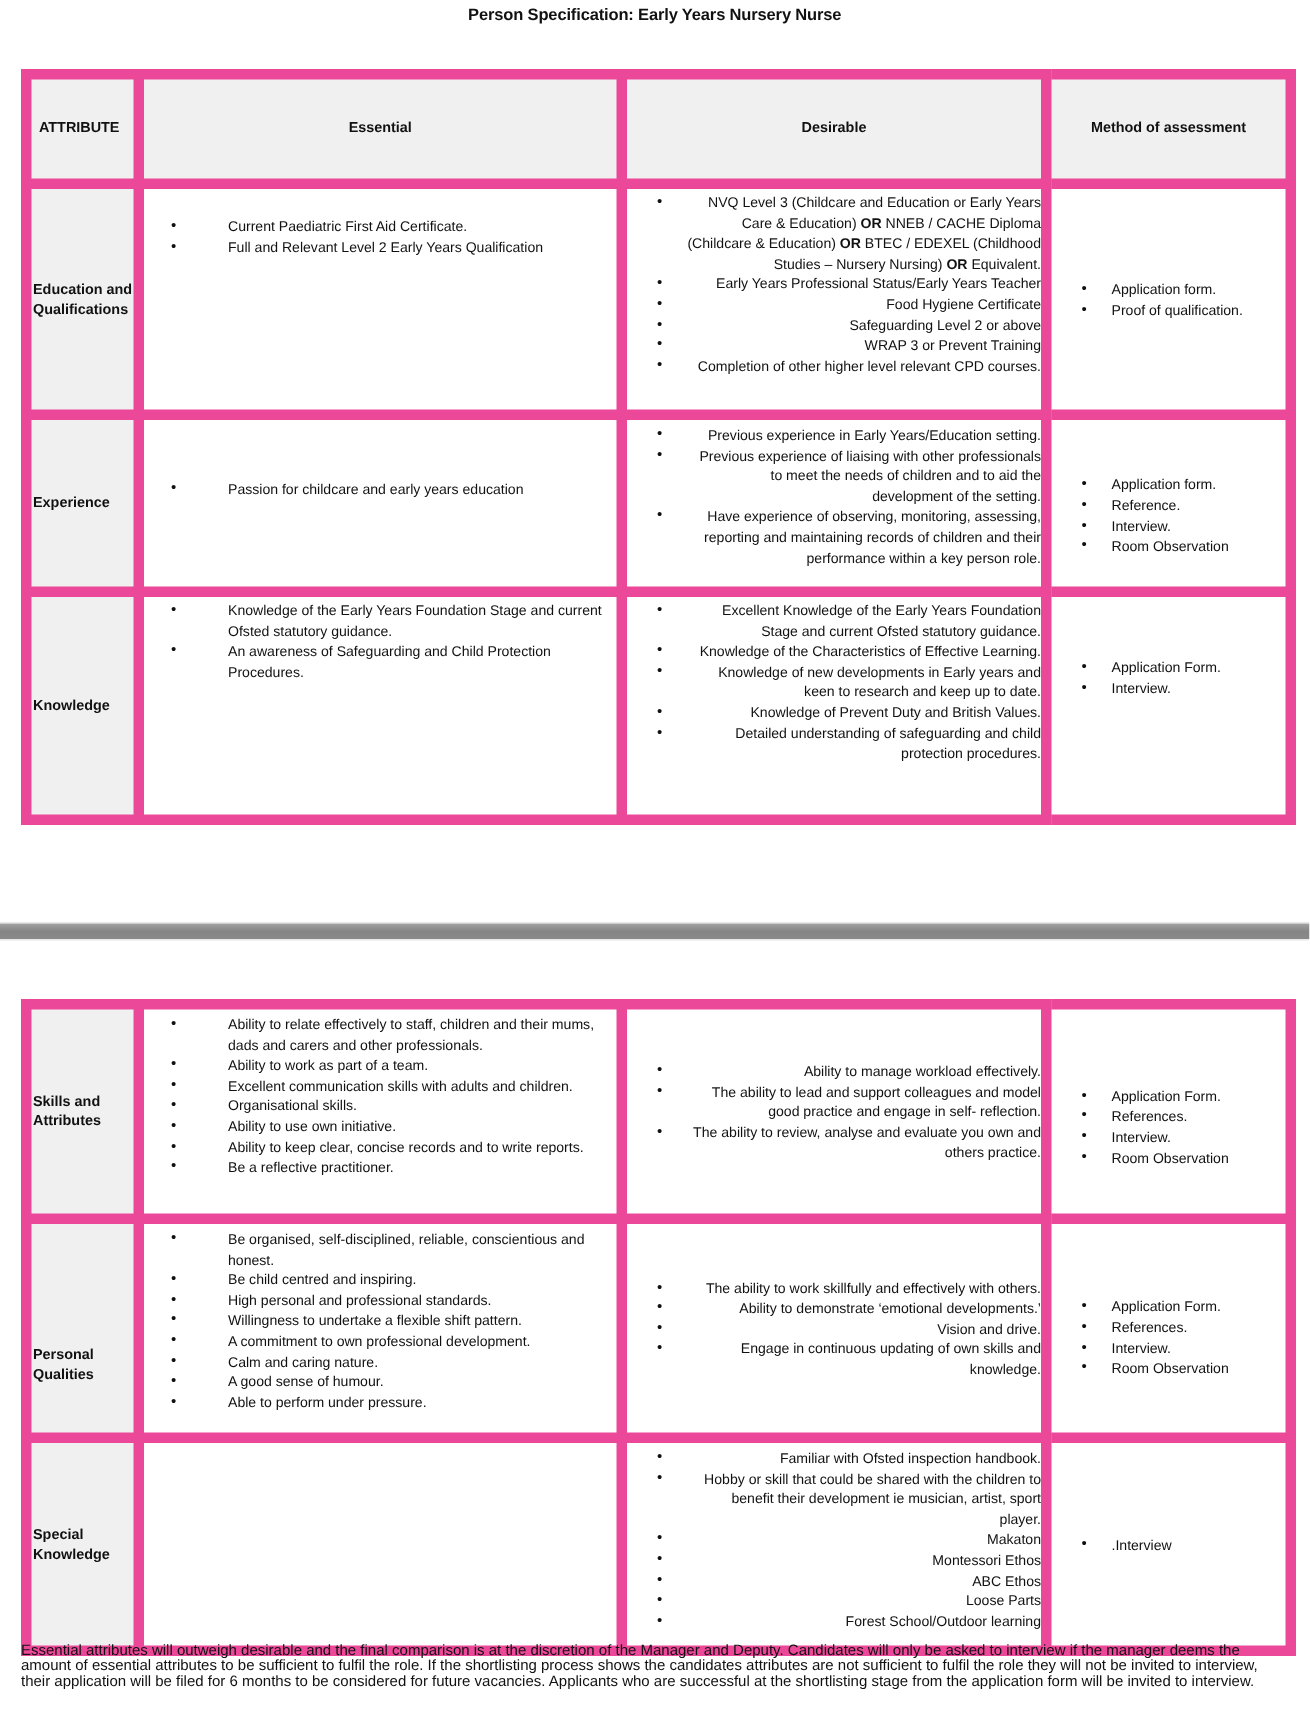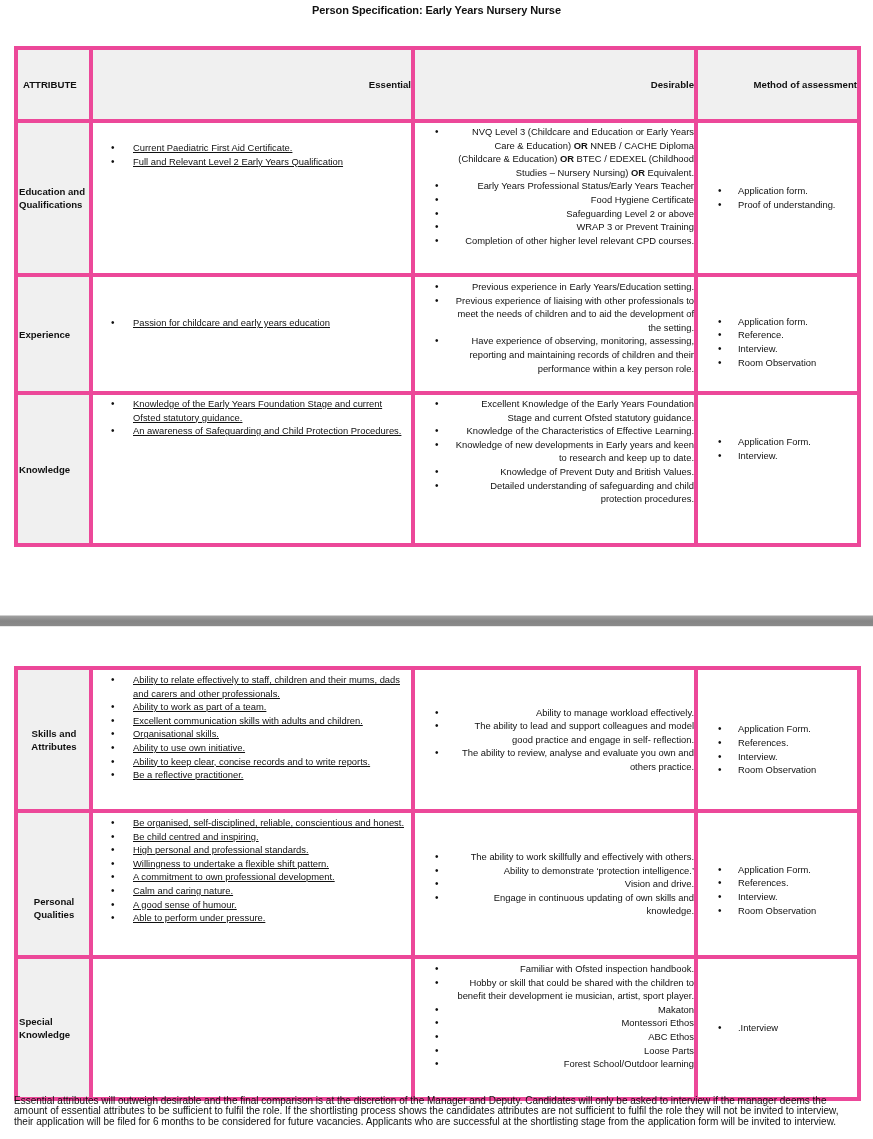--- a/index.html
+++ b/index.html
@@ -2,42 +2,42 @@
 <html><head>
   <meta charset="utf-8">
   <style>
     * { box-sizing: border-box; margin: 0; padding: 0; }
     html, body { width: 873px; height: 1139px; background: #ffffff; overflow: hidden; }
     body { position: relative; font-family: "Liberation Sans", "DejaVu Sans", sans-serif; color: #111; font-size: 9.4px; line-height: 13.6px; }
 
     .doc-title { position: absolute; top: 4px; left: 0; width: 873px; text-align: center; font-weight: bold; font-size: 11px; letter-spacing: -0.1px; }
 
     .spec-table { position: absolute; left: 14px; width: 843px; border-collapse: collapse; table-layout: fixed; }
-    .spec-table td, .spec-table th { border: 4px solid #ec4899; vertical-align: middle; }
+    .spec-table td, .spec-table th { border: 7px solid #ec4899; vertical-align: middle; }
     .spec-table col.c-attr { width: 75px; }
     .spec-table col.c-ess { width: 322px; }
     .spec-table col.c-des { width: 283px; }
     .spec-table col.c-met { width: 163px; }
 
-    .hdr th { background: #f0f0f0; height: 73px; font-weight: bold; font-size: 9.6px; text-align: right; }
+    .hdr th { background: #f0f0f0; height: 73px; font-weight: bold; font-size: 9.6px; text-align: center; }
     .hdr th.attr-h { text-align: left; padding-left: 5px; }
 
     td.attr { background: #f0f0f0; font-weight: bold; font-size: 9.6px; line-height: 13px; padding-left: 1px; }
-    td.attr.center { text-align: center; }
+    td.attr.center { }
 
     ul.bl { list-style: none; }
     ul.bl li { position: relative; padding-left: 40px; }
     ul.bl li::before { content: "\2022"; position: absolute; left: 18px; top: 0; font-size: 10px; }
     td.des ul.bl li { padding-left: 40px; text-align: right; }
     td.des ul.bl li::before { left: 20px; }
     td.met ul.bl li { padding-left: 40px; }
     td.met ul.bl li::before { left: 20px; }
 
     .cell-top { vertical-align: top !important; padding-top: 3px; }
-    td.ess ul.bl li { padding-left: 40px; text-decoration: underline; }
+    td.ess ul.bl li { padding-left: 56px; }
 
     b.or { font-weight: bold; }
 
     .separator-band { position: absolute; left: 0; top: 615px; width: 873px; height: 12px; background: linear-gradient(#a0a0a0, #858585 50%, #8a8a8a); border-top: 1px solid #d0d0d0; border-bottom: 1px solid #e8e8e8; }
 
     .footnote { position: absolute; left: 14px; top: 1096px; width: 846px; font-size: 10px; line-height: 10.4px; color: #111; }
   </style>
 </head>
 <body>
 
@@ -71,21 +71,21 @@
             <li>Early Years Professional Status/Early Years Teacher</li>
             <li>Food Hygiene Certificate</li>
             <li>Safeguarding Level 2 or above</li>
             <li>WRAP 3 or Prevent Training</li>
             <li>Completion of other higher level relevant CPD courses.</li>
           </ul>
         </td>
     <td class="met">
           <ul class="bl">
             <li>Application form.</li>
-            <li>Proof of understanding.</li>
+            <li>Proof of qualification.</li>
           </ul>
         </td>
   </tr>
   <tr style="height:118px;">
     <td class="attr"><span>Experience</span></td>
     <td class="ess cell-top" style="padding-top:39px;">
           <ul class="bl">
             <li>Passion for childcare and early years education</li>
           </ul>
         </td>
@@ -181,21 +181,21 @@
             <li>Willingness to undertake a flexible shift pattern.</li>
             <li>A commitment to own professional development.</li>
             <li>Calm and caring nature.</li>
             <li>A good sense of humour.</li>
             <li>Able to perform under pressure.</li>
           </ul>
         </td>
     <td class="des">
           <ul class="bl">
             <li>The ability to work skillfully and effectively with others.</li>
-            <li>Ability to demonstrate ‘protection intelligence.’</li>
+            <li>Ability to demonstrate ‘emotional developments.’</li>
             <li>Vision and drive.</li>
             <li>Engage in continuous updating of own skills and knowledge.</li>
           </ul>
         </td>
     <td class="met" style="padding-top:12px;">
           <ul class="bl">
             <li>Application Form.</li>
             <li>References.</li>
             <li>Interview.</li>
             <li>Room Observation</li>

